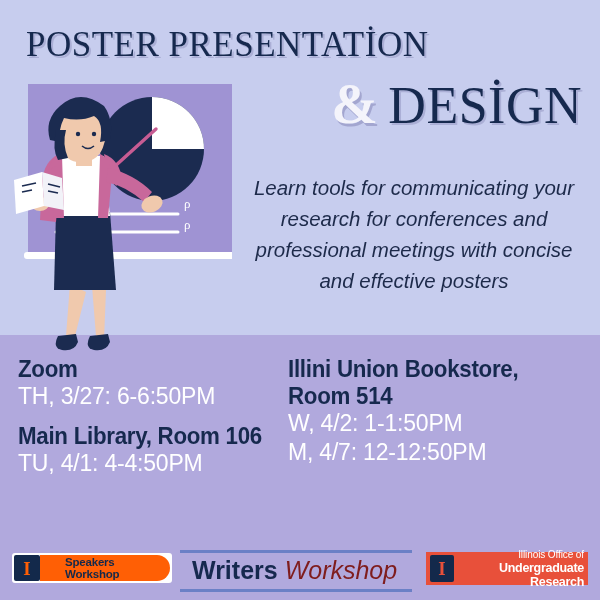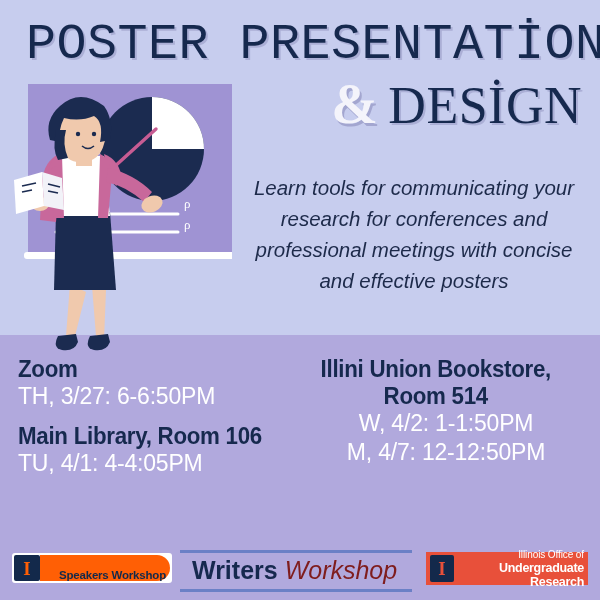--- a/index.html
+++ b/index.html
@@ -11,22 +11,22 @@
   .poster{position:relative;width:600px;height:600px;overflow:hidden;}
 
   
   .band-top{position:absolute;left:0;top:0;width:600px;height:335px;background:#c7cdee;}
   .band-bottom{position:absolute;left:0;top:335px;width:600px;height:265px;background:#b1a9dd;}
 
   
   .title-wrap{position:absolute;left:0;top:0;width:600px;z-index:6;}
   .title-line1{
     position:absolute;left:26px;top:20px;width:556px;
-    font-family:Liberation Mono, monospace;
-    font-size:50px;line-height:50px;letter-spacing:.5px;
+    font-family:Liberation Serif, serif;
+    font-size:35px;line-height:50px;letter-spacing:.5px;
     color:#16294e;white-space:nowrap;
     text-shadow:2px 2px 0 rgba(120,120,170,.35);
   }
   .title-line2{
     position:absolute;right:18px;top:76px;
     font-family:"Liberation Serif", serif;
     font-size:52px;line-height:56px;letter-spacing:.5px;
     color:#16294e;white-space:nowrap;text-align:right;
     text-shadow:2px 2px 0 rgba(120,120,170,.35);
   }
@@ -41,21 +41,21 @@
     color:#1d2a4a;text-align:center;z-index:6;
   }
 
   
   .illus{position:absolute;left:0px;top:84px;width:232px;height:280px;z-index:5;}
 
   
   .sched{position:absolute;left:0;top:355px;width:600px;height:185px;z-index:6;}
   .col{position:absolute;top:0;}
   .col-left{left:18px;width:270px;}
-  .col-right{left:300px;width:292px;text-align:center;}
+  .col-right{left:288px;width:292px;}
   .venue{
     font-family:"Liberation Sans", sans-serif;
     font-weight:700;font-size:24px;line-height:27px;
     color:#16294e;letter-spacing:-.3px;
     transform:scaleX(.93);transform-origin:left center;
   }
   .time{
     font-family:"Liberation Sans", sans-serif;
     font-weight:400;font-size:23px;line-height:29px;
     color:#ffffff;letter-spacing:-.2px;
@@ -72,21 +72,21 @@
     display:flex;align-items:center;
   }
   .sw-inner{display:flex;align-items:center;width:100%;height:100%;}
   .sw-i{
     width:26px;height:26px;background:#13294b;border-radius:2px;
     display:flex;align-items:center;justify-content:center;flex:none;
   }
   .sw-i span{color:#ff5f05;font-family:"Liberation Serif",serif;font-weight:700;font-size:19px;line-height:19px;}
   .sw-bar{
     flex:1;height:26px;background:#ff5f05;border-radius:0 13px 13px 0;
-    display:flex;align-items:flex-end;padding-left:19px;box-sizing:border-box;
+    display:flex;align-items:center;padding-left:25px;box-sizing:border-box;
   }
   .sw-bar span{color:#13294b;font-size:11.5px;font-weight:700;letter-spacing:-.2px;}
 
   .logo-writers{
     position:absolute;left:180px;top:4px;width:232px;height:44px;
     display:flex;flex-direction:column;justify-content:center;
   }
   .ww-rule{height:3px;background:#6b80c6;width:100%;}
   .ww-text{padding:4px 0 5px 12px;font-size:25px;line-height:27px;white-space:nowrap;}
   .ww-a{color:#16294e;font-weight:700;}
@@ -193,21 +193,21 @@
   <div class="desc">Learn tools for communicating your research for conferences and professional meetings with concise and effective posters</div>
 
   <div class="sched">
     <div class="col col-left">
       <div class="blk">
         <div class="venue">Zoom</div>
         <div class="time">TH, 3/27: 6-6:50PM</div>
       </div>
       <div class="blk">
         <div class="venue">Main Library, Room 106</div>
-        <div class="time">TU, 4/1: 4-4:05PM</div>
+        <div class="time">TU, 4/1: 4-4:50PM</div>
       </div>
     </div>
     <div class="col col-right">
       <div class="blk">
         <div class="venue">Illini Union Bookstore, Room 514</div>
         <div class="time">W, 4/2: 1-1:50PM</div>
         <div class="time">M, 4/7: 12-12:50PM</div>
       </div>
     </div>
   </div>

